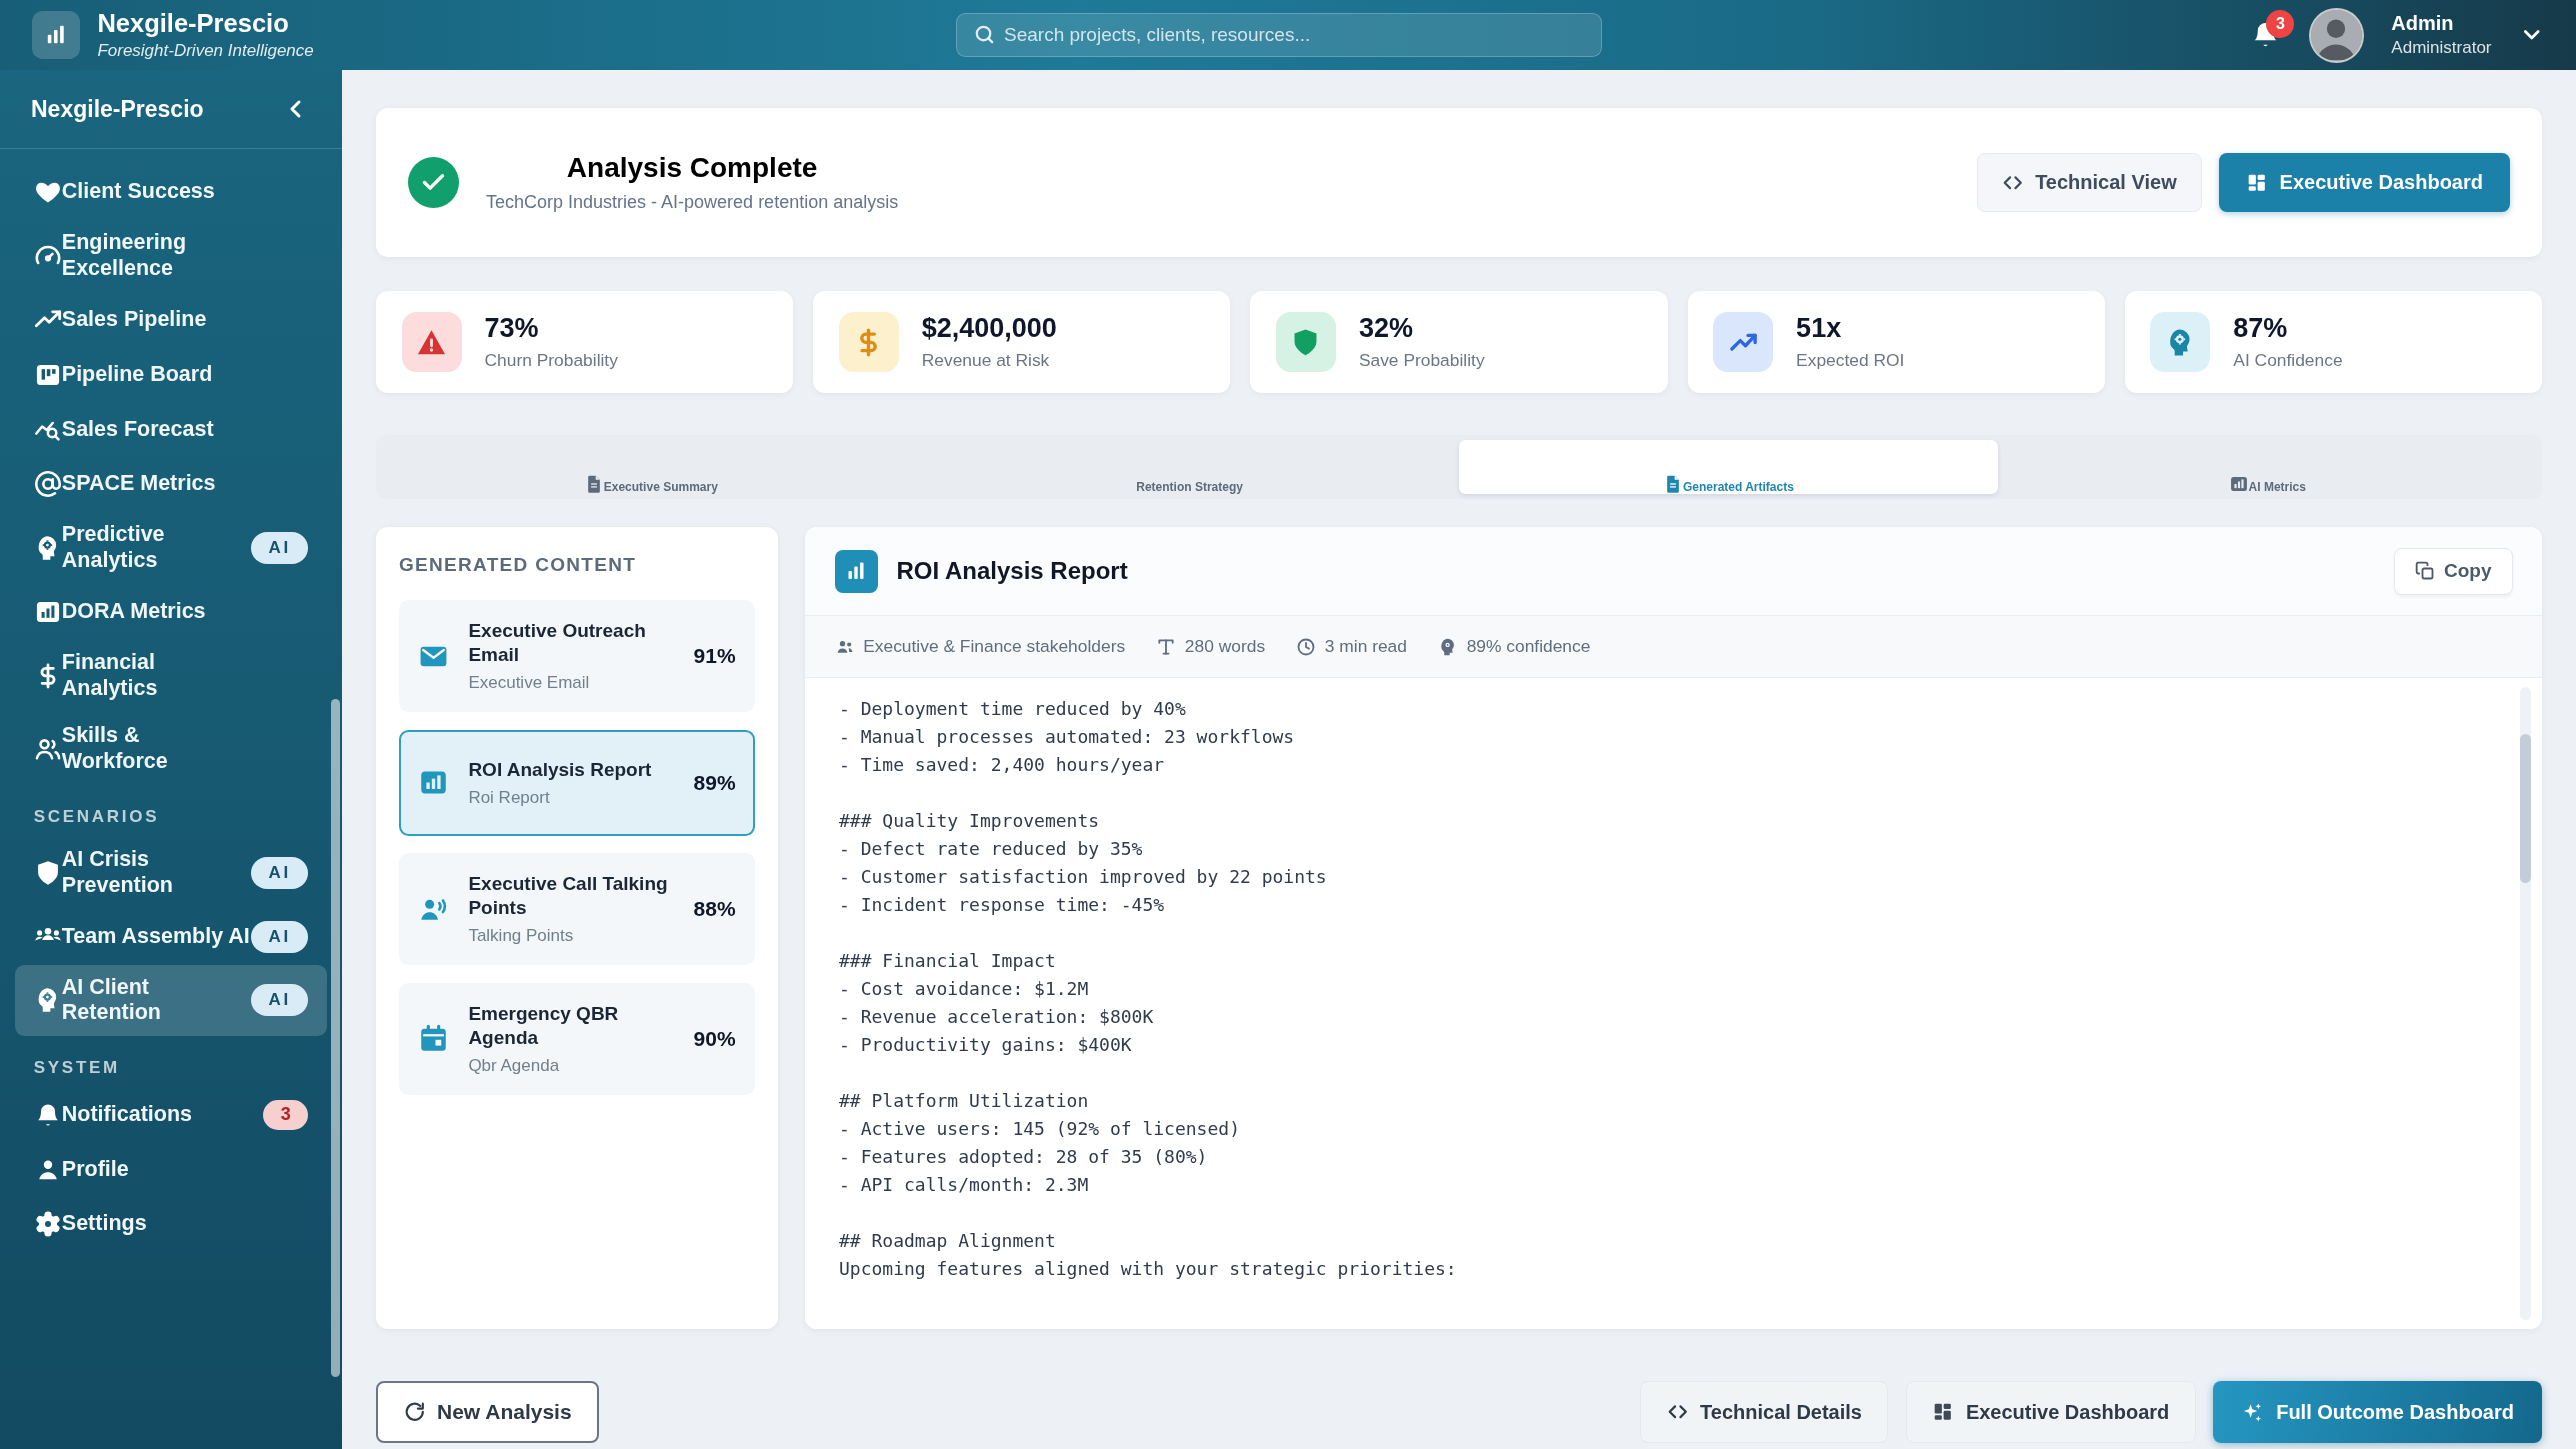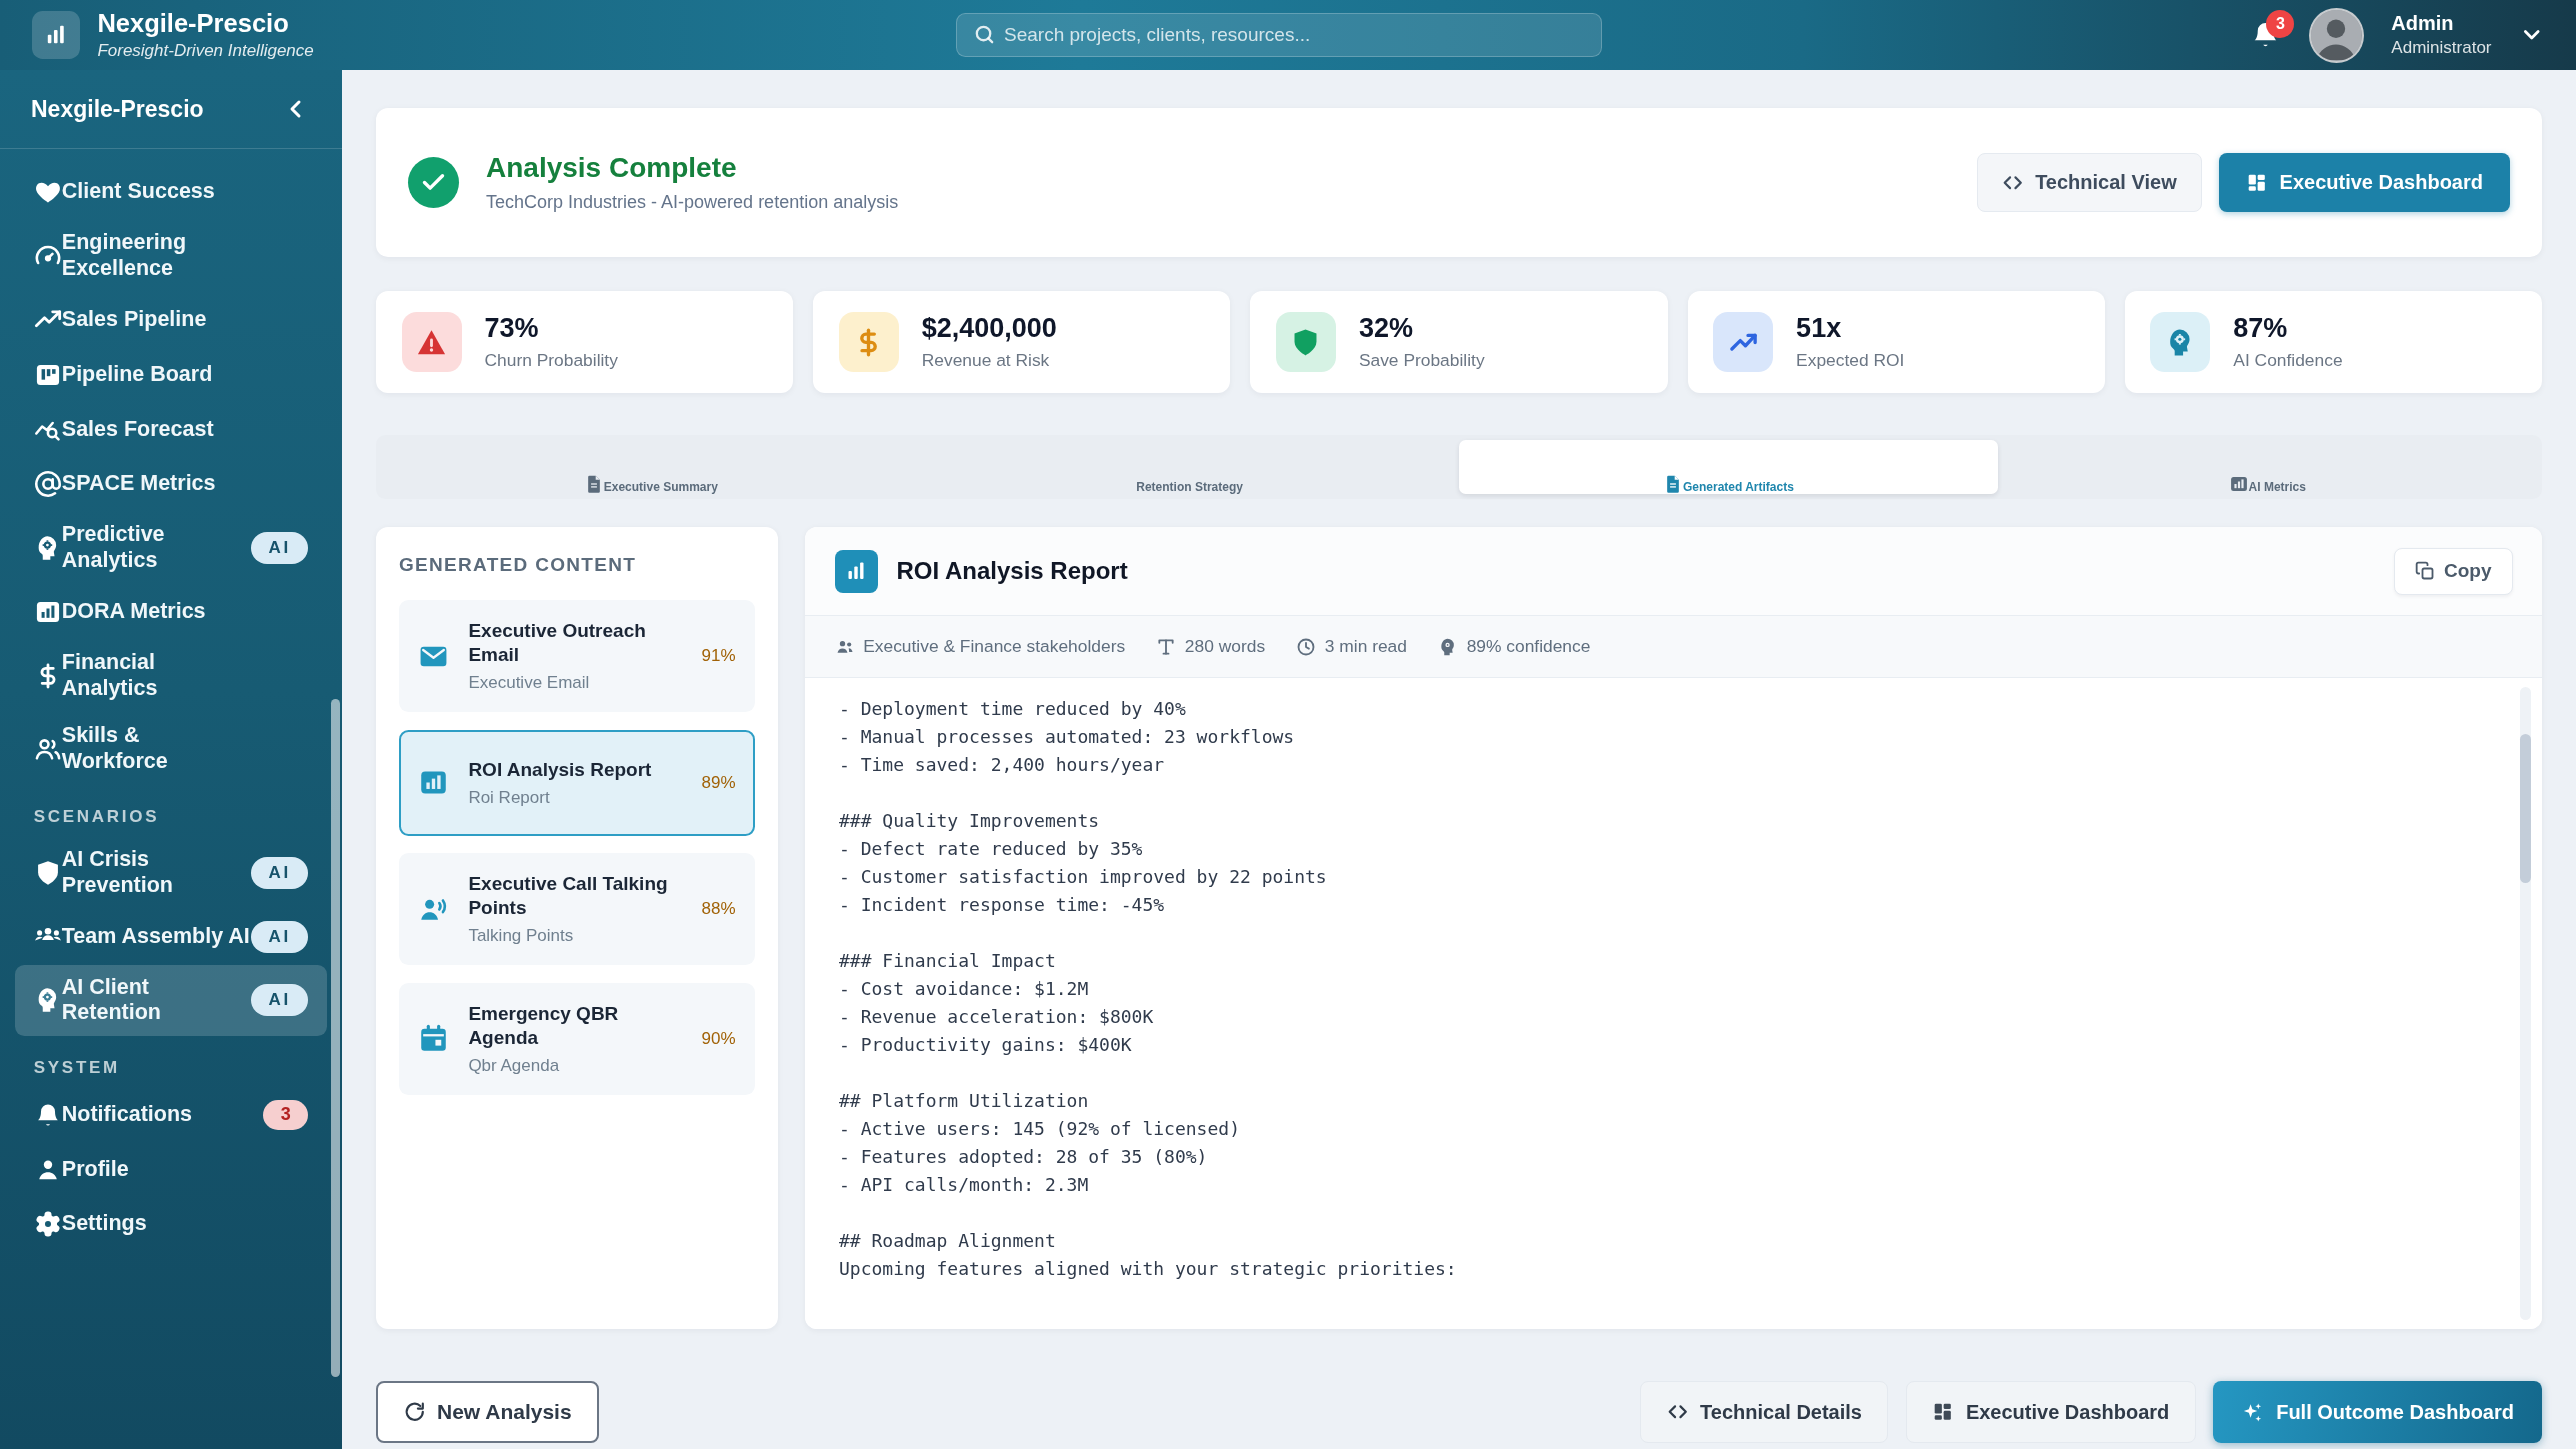--- a/index.html
+++ b/index.html
@@ -56,21 +56,21 @@
     padding:20px 19px 10.7px 19px; }
 
   
   .main { flex:1; padding:38px 34px 0 34px; }
   .card { background:#fff; border-radius:12px; box-shadow:0 1.3px 6.7px rgba(15,23,42,.05); }
 
   .complete-card { height:149px; display:flex; align-items:center; padding:0 32px; margin-bottom:34px; }
   .check-circle { width:51px; height:51px; border-radius:50%; background:#11a06d; display:flex;
     align-items:center; justify-content:center; flex-shrink:0; }
   .complete-text { margin-left:27px; }
-  .complete-title { font-size:28px; font-weight:bold; color:#15803d; }
+  .complete-title { font-size:28px; font-weight:bold; color:#000000;text-align:center; }
   .complete-sub { font-size:18px; color:#64748b; margin-top:8px; }
   .header-actions { margin-left:auto; display:flex; gap:17.4px; }
   .btn { display:flex; align-items:center; justify-content:center; gap:12px; height:59px; border-radius:8px;
     font-size:20px; font-weight:600; cursor:pointer; white-space:nowrap; }
   .btn-light { background:#f4f6f9; border:1.3px solid #e5eaf0; color:#3e4c5e; padding:0 24px; }
   .btn-teal { background:#1c81a8; color:#fff; padding:0 27px; box-shadow:0 2px 6.7px rgba(28,129,168,.35); }
 
   .stats-row { display:flex; gap:20px; margin-bottom:42px; }
   .stat-card { flex:1; height:102px; display:flex; align-items:center; gap:23px; padding:0 25.5px; }
   .stat-icon { width:60px; height:60px; border-radius:14.8px; display:flex; align-items:center;
@@ -91,21 +91,21 @@
   .content-row { display:flex; gap:27px; height:802px; }
 
   .gen-panel { width:402px; flex-shrink:0; padding:27px 23px; }
   .gen-header { font-size:19px; font-weight:bold; letter-spacing:1.3px; color:#5b6b7b; margin-bottom:24px; }
   .gen-item { background:#f4f7fa; border:2px solid transparent; border-radius:9.4px; padding:17.4px 17.4px;
     display:flex; align-items:center; gap:19px; margin-bottom:17.4px; cursor:pointer; min-height:106px; }
   .gen-item.selected { background:#e2f1f8; border-color:#2e9ec5; }
   .gi-icon { width:31px; flex-shrink:0; color:#2196bd; }
   .gi-title { font-size:19px; font-weight:600; color:#1b2636; line-height:1.25; }
   .gi-sub { font-size:17px; color:#70808f; margin-top:6px; }
-  .gi-score { margin-left:auto; font-size:17px; font-weight:normal; color:#a16207; flex-shrink:0; }
+  .gi-score { margin-left:auto; font-size:21px; font-weight:bold; color:#0f172a; flex-shrink:0; }
 
   .report-card { flex:1; display:flex; flex-direction:column; overflow:hidden; }
   .report-header { display:flex; align-items:center; padding:0 29.5px; height:89px;
     border-bottom:1.3px solid #e8edf2; background:#fbfcfd; }
   .report-icon { width:43px; height:43px; border-radius:8px; background:#1f8fb8; display:flex;
     align-items:center; justify-content:center; margin-right:19px; flex-shrink:0; }
   .report-title { font-size:24px; font-weight:bold; color:#101726; }
   .copy-btn { margin-left:auto; background:#fff; border:1.3px solid #e4e9ef; border-radius:8px; height:47px;
     padding:0 20px; display:flex; align-items:center; gap:9.4px; color:#4b5a6a; font-size:19px; font-weight:600;
     cursor:pointer; box-shadow:0 1.3px 3.4px rgba(15,23,42,.05); }

